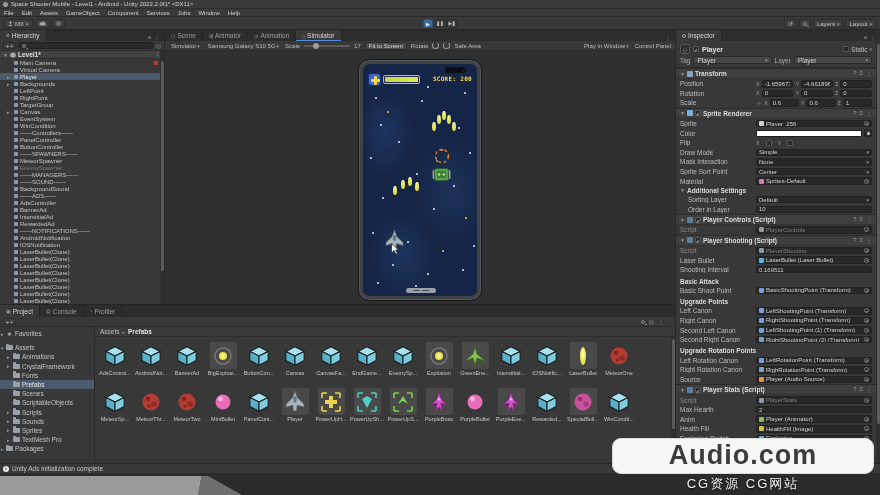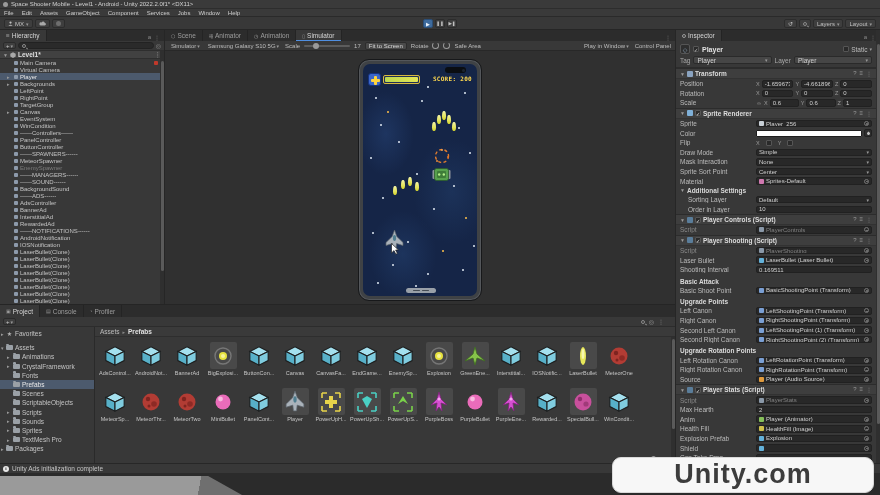--- a/index.html
+++ b/index.html
@@ -1337,16 +1337,17 @@
   <div class="statusbar">
     <span class="infoic">i</span>
     <span>Unity Ads initialization complete</span>
   </div>
 
   <div class="bottomstrip">
     <div class="trapezoid"></div>
   </div>
 
   <div class="watermark">
-    <div class="wmbox"><span>Unity.com</span></div>
+    <div class="wmbox"><span>Audio.com</span></div>
+    <div class="wmcn">CG资源 CG网站</div>
   </div>
 
 </div>
 
 </body></html>

